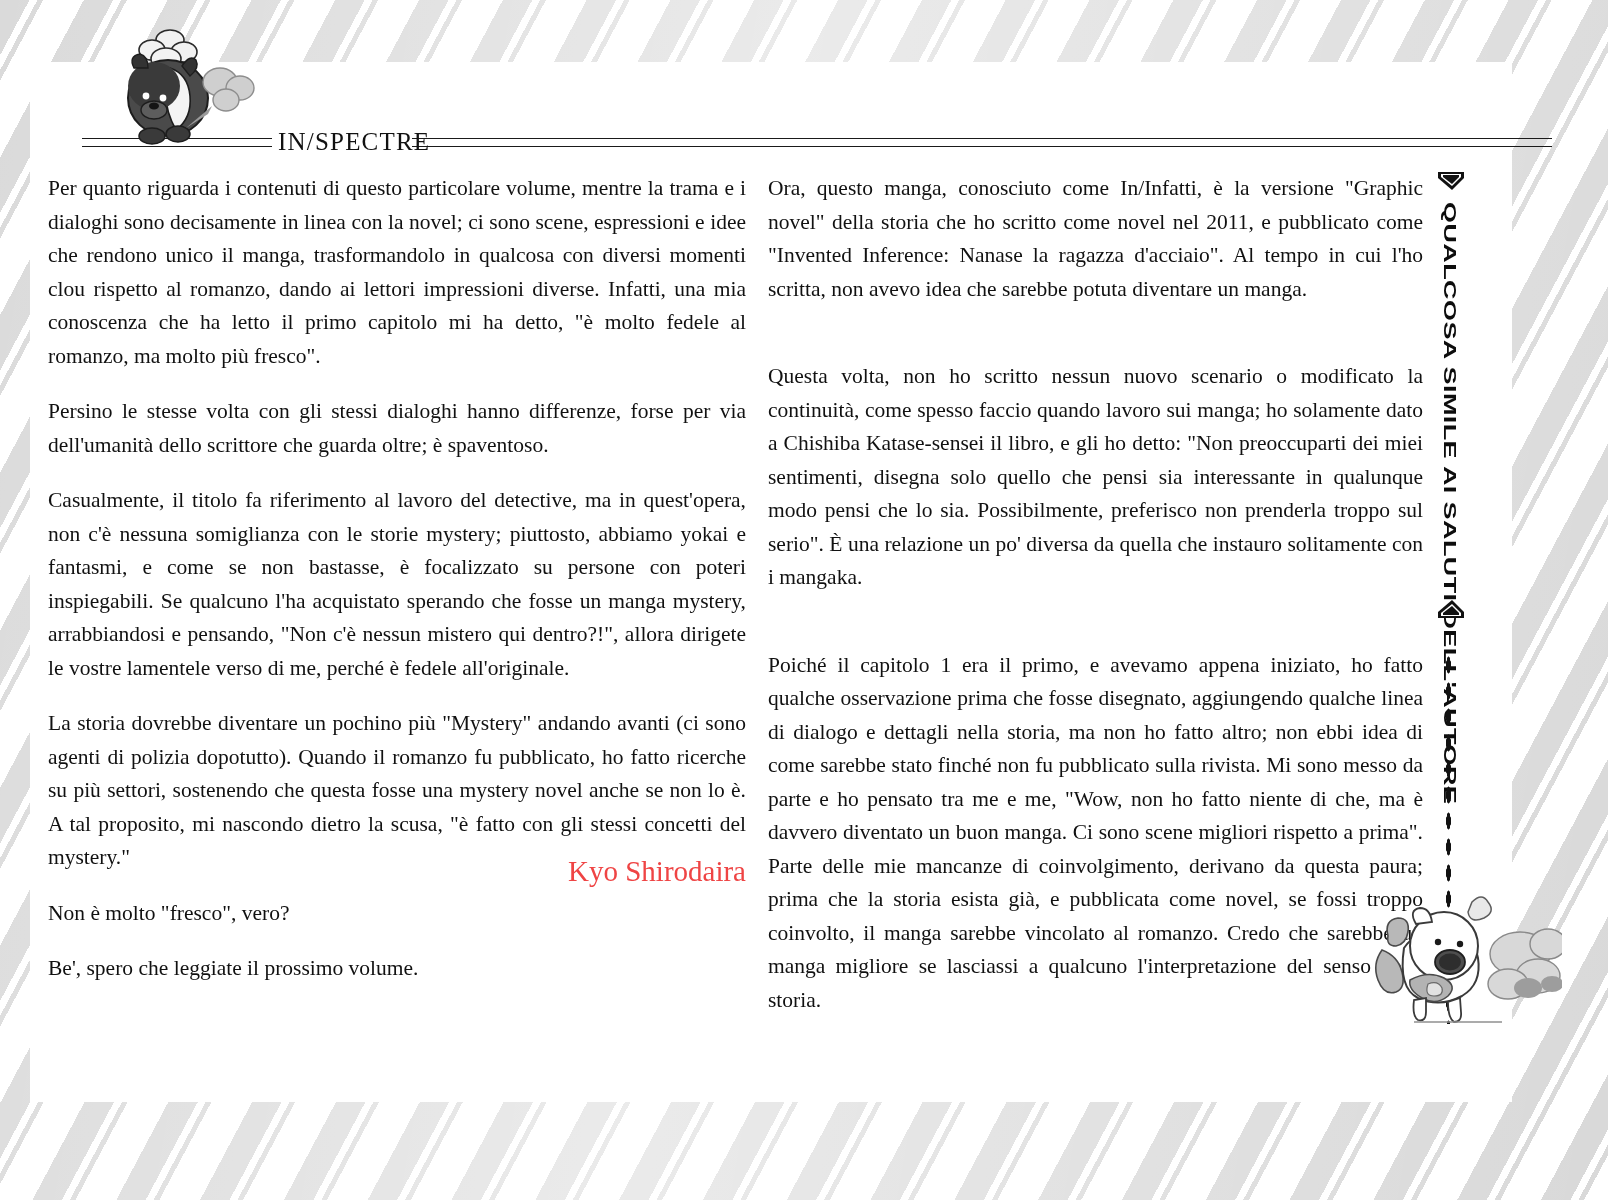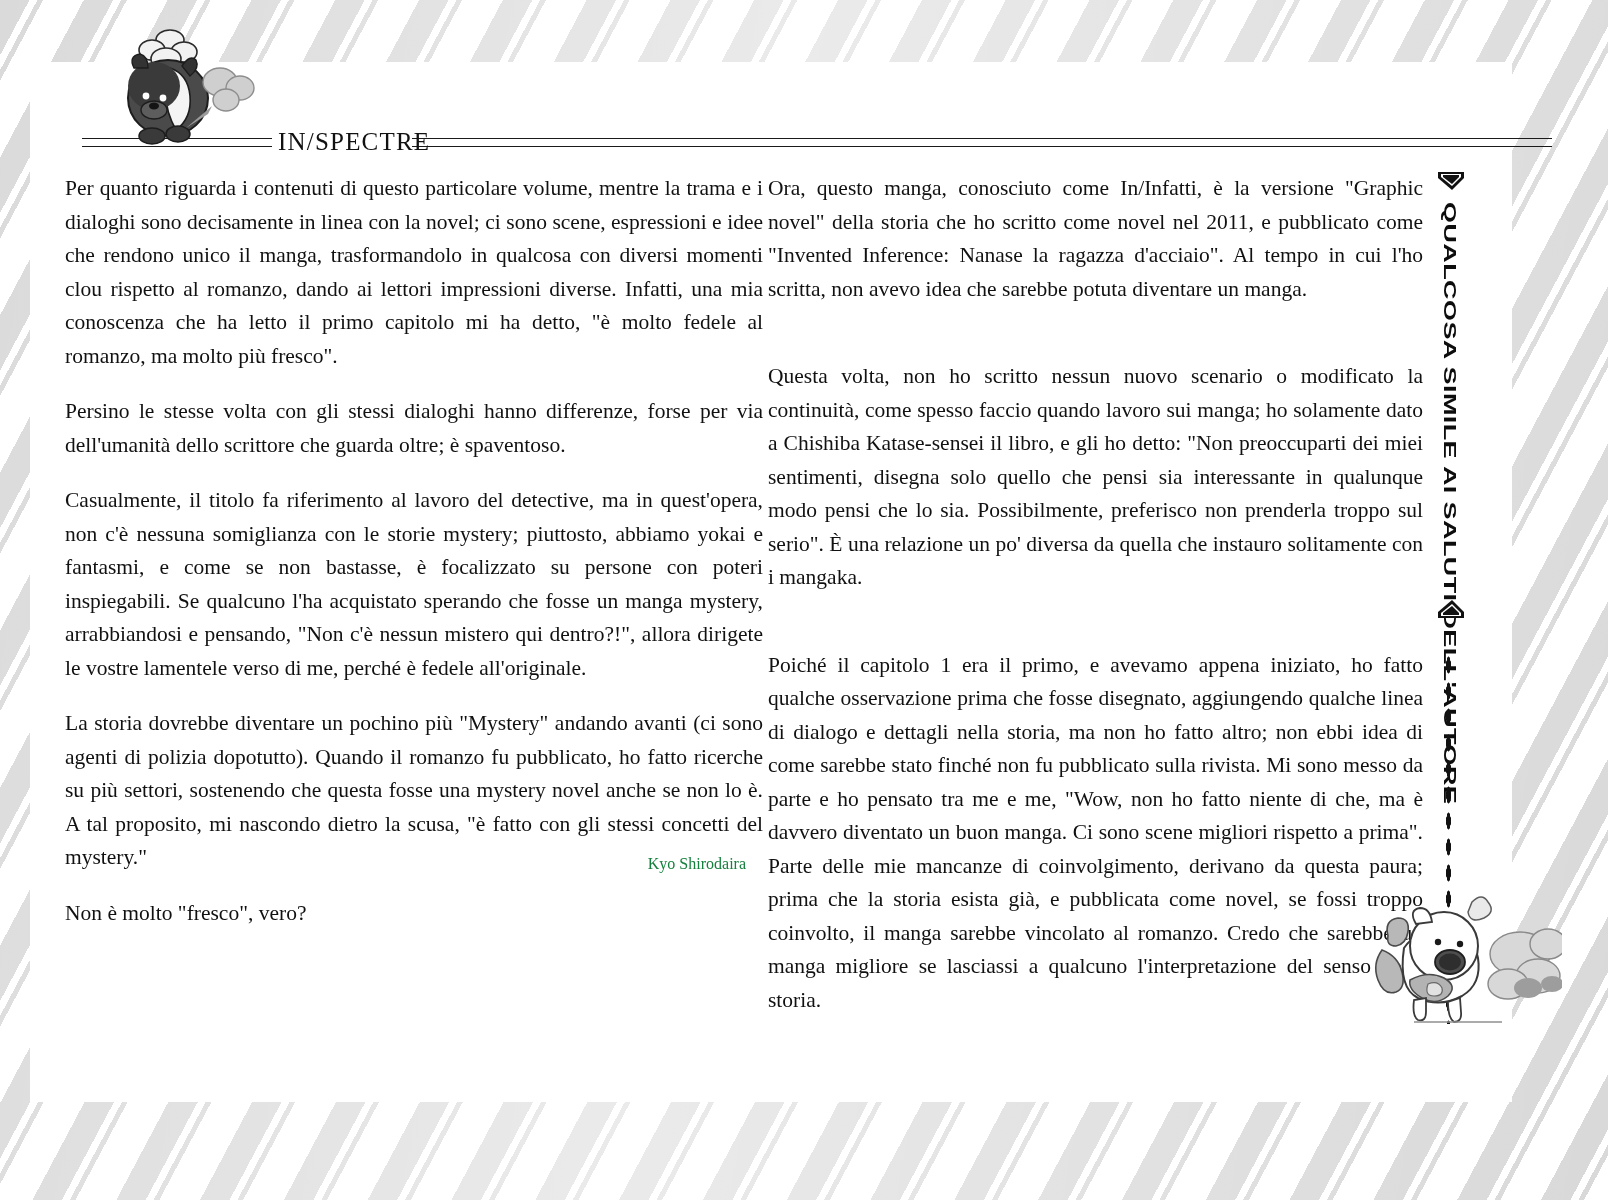--- a/index.html
+++ b/index.html
@@ -112,41 +112,41 @@
   .col {
     position: absolute;
     top: 172px;
     font-size: 21.5px;
     line-height: 33.5px;
     color: #111111;
     text-align: justify;
     text-justify: inter-word;
   }
   .col-left {
-    left: 65px;
+    left: 48px;
     width: 698px;
   }
   .col-right {
     left: 768px;
     width: 655px;
   }
   .col p {
     margin: 0 0 22px 0;
   }
   .col-right p {
     margin: 0 0 54px 0;
   }
   .signature {
     position: absolute;
     left: 48px;
     top: 855px;
     width: 698px;
     text-align: right;
-    font-size: 16px;
-    color: #15803d;
+    font-size: 29px;
+    color: #ef4444;
     padding-right: 6px;
   }
 
   
   .side-title-wrap {
     position: absolute;
     left: 1430px;
     top: 168px;
     width: 44px;
     height: 455px;
@@ -252,20 +252,21 @@
       <path d="M104 78 L78 100 L100 86 Z" fill="#9a9a9a"></path>
     </svg>
   </div>
 
   <div class="col col-left">
     <p>Per quanto riguarda i contenuti di questo particolare volume, mentre la trama e i dialoghi sono decisamente in linea con la novel; ci sono scene, espressioni e idee che rendono unico il manga, trasformandolo in qualcosa con diversi momenti clou rispetto al romanzo, dando ai lettori impressioni diverse. Infatti, una mia conoscenza che ha letto il primo capitolo mi ha detto, "è molto fedele al romanzo, ma molto più fresco".</p>
     <p>Persino le stesse volta con gli stessi dialoghi hanno differenze, forse per via dell'umanità dello scrittore che guarda oltre; è spaventoso.</p>
     <p>Casualmente, il titolo fa riferimento al lavoro del detective, ma in quest'opera, non c'è nessuna somiglianza con le storie mystery; piuttosto, abbiamo yokai e fantasmi, e come se non bastasse, è focalizzato su persone con poteri inspiegabili. Se qualcuno l'ha acquistato sperando che fosse un manga mystery, arrabbiandosi e pensando, "Non c'è nessun mistero qui dentro?!", allora dirigete le vostre lamentele verso di me, perché è fedele all'originale.</p>
     <p>La storia dovrebbe diventare un pochino più "Mystery" andando avanti (ci sono agenti di polizia dopotutto). Quando il romanzo fu pubblicato, ho fatto ricerche su più settori, sostenendo che questa fosse una mystery novel anche se non lo è. A tal proposito, mi nascondo dietro la scusa, "è fatto con gli stessi concetti del mystery."</p>
     <p>Non è molto "fresco", vero?</p>
+    <p>Be', spero che leggiate il prossimo volume.</p>
   </div>
 
   <div class="signature">Kyo Shirodaira</div>
 
   <div class="col col-right">
     <p>Ora, questo manga, conosciuto come In/Infatti, è la versione "Graphic novel" della storia che ho scritto come novel nel 2011, e pubblicato come "Invented Inference: Nanase la ragazza d'acciaio". Al tempo in cui l'ho scritta, non avevo idea che sarebbe potuta diventare un manga.</p>
     <p>Questa volta, non ho scritto nessun nuovo scenario o modificato la continuità, come spesso faccio quando lavoro sui manga; ho solamente dato a Chishiba Katase-sensei il libro, e gli ho detto: "Non preoccuparti dei miei sentimenti, disegna solo quello che pensi sia interessante in qualunque modo pensi che lo sia. Possibilmente, preferisco non prenderla troppo sul serio". È una relazione un po' diversa da quella che instauro solitamente con i mangaka.</p>
     <p>Poiché il capitolo 1 era il primo, e avevamo appena iniziato, ho fatto qualche osservazione prima che fosse disegnato, aggiungendo qualche linea di dialogo e dettagli nella storia, ma non ho fatto altro; non ebbi idea di come sarebbe stato finché non fu pubblicato sulla rivista. Mi sono messo da parte e ho pensato tra me e me, "Wow, non ho fatto niente di che, ma è davvero diventato un buon manga. Ci sono scene migliori rispetto a prima". Parte delle mie mancanze di coinvolgimento, derivano da questa paura; prima che la storia esista già, e pubblicata come novel, se fossi troppo coinvolto, il manga sarebbe vincolato al romanzo. Credo che sarebbe un manga migliore se lasciassi a qualcuno l'interpretazione del senso della storia.</p>
   </div>
 

